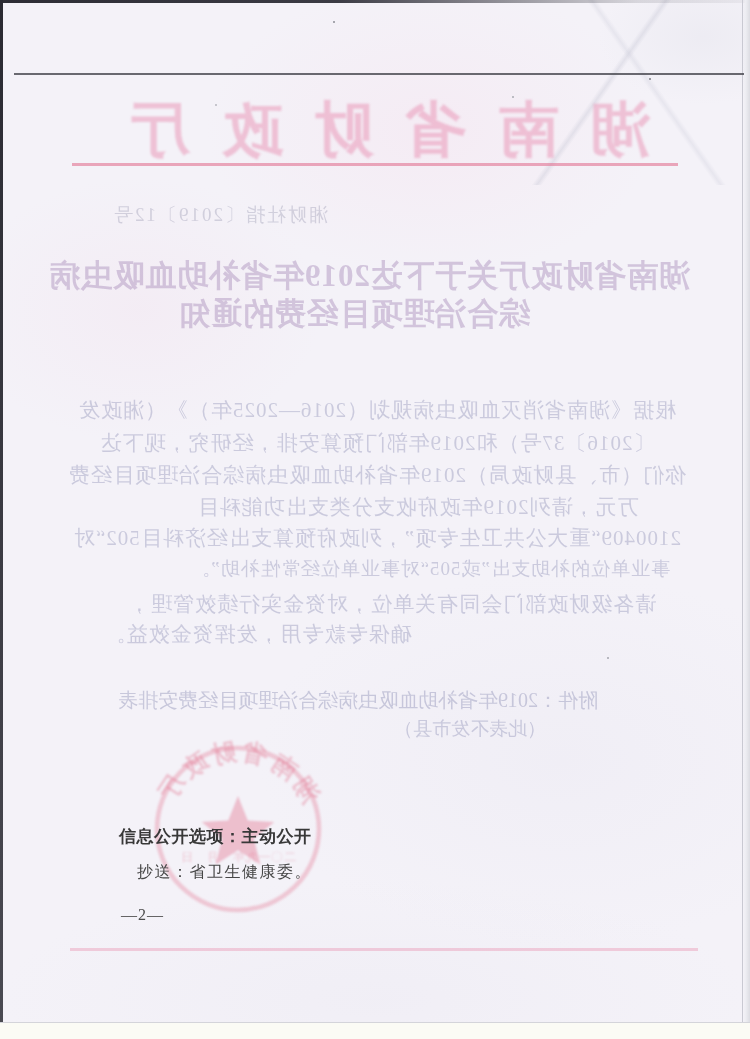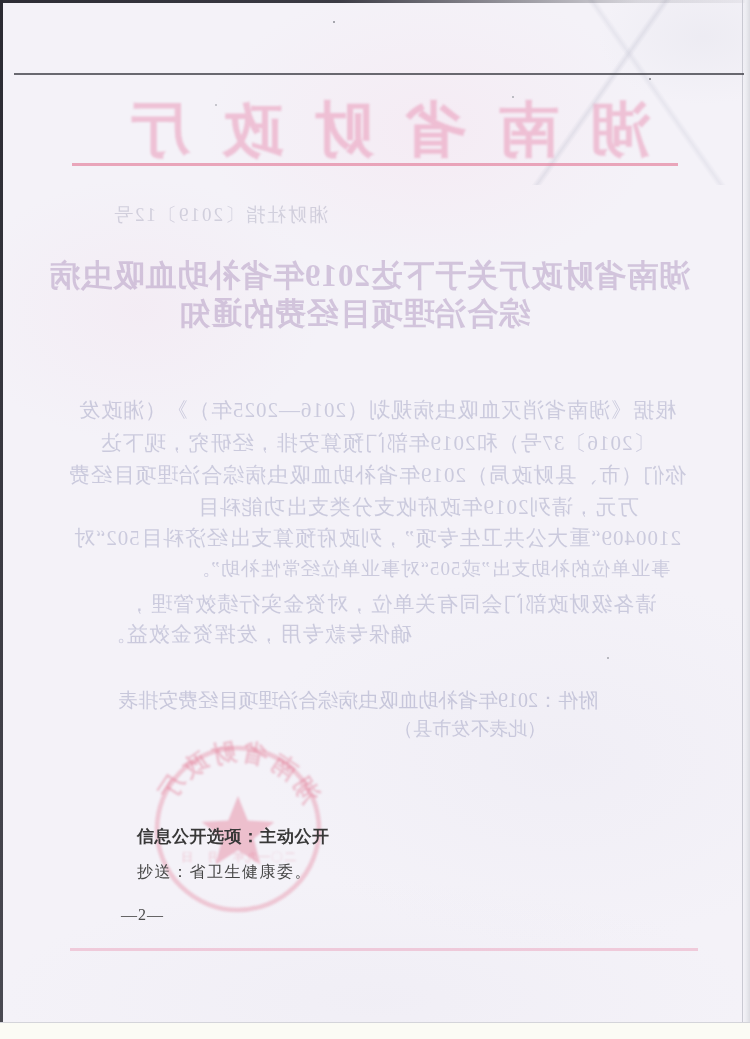--- a/index.html
+++ b/index.html
@@ -57,21 +57,21 @@
   .bl5{left:210px;top:556px;width:460px;font-size:19px;}
   .bl6{left:92px;top:590px;width:600px;}
   .bl7{left:90px;top:620px;width:335px;}
   .bleed-attach1{left:78px;top:687px;width:560px;font-size:20px;color:rgba(122,126,170,0.36);}
   .bleed-attach2{left:385px;top:716px;width:170px;font-size:19px;color:rgba(122,126,170,0.34);}
   
   .seal{position:absolute;left:146px;top:737px;width:184px;height:184px;
     transform:scaleX(-1);filter:blur(0.9px);pointer-events:none;}
   
   .front{position:absolute;white-space:nowrap;}
-  .front-disclosure{left:137px;top:825px;font-family:"Liberation Sans",sans-serif;
+  .front-disclosure{left:119px;top:825px;font-family:"Liberation Sans",sans-serif;
     font-weight:bold;font-size:17px;letter-spacing:0.5px;color:#383838;text-align:right;}
   .front-cc{left:137px;top:862px;font-size:16px;letter-spacing:1.5px;color:#464646;}
   .page-num{left:121px;top:906px;font-size:16px;letter-spacing:1px;color:#4c4c4c;}
   .rule-pink{position:absolute;left:70px;top:948px;width:628px;height:3px;
     background:rgba(235,158,186,0.48);filter:blur(0.5px);}
 </style>
 </head>
 <body>
 
 <div class="page">

